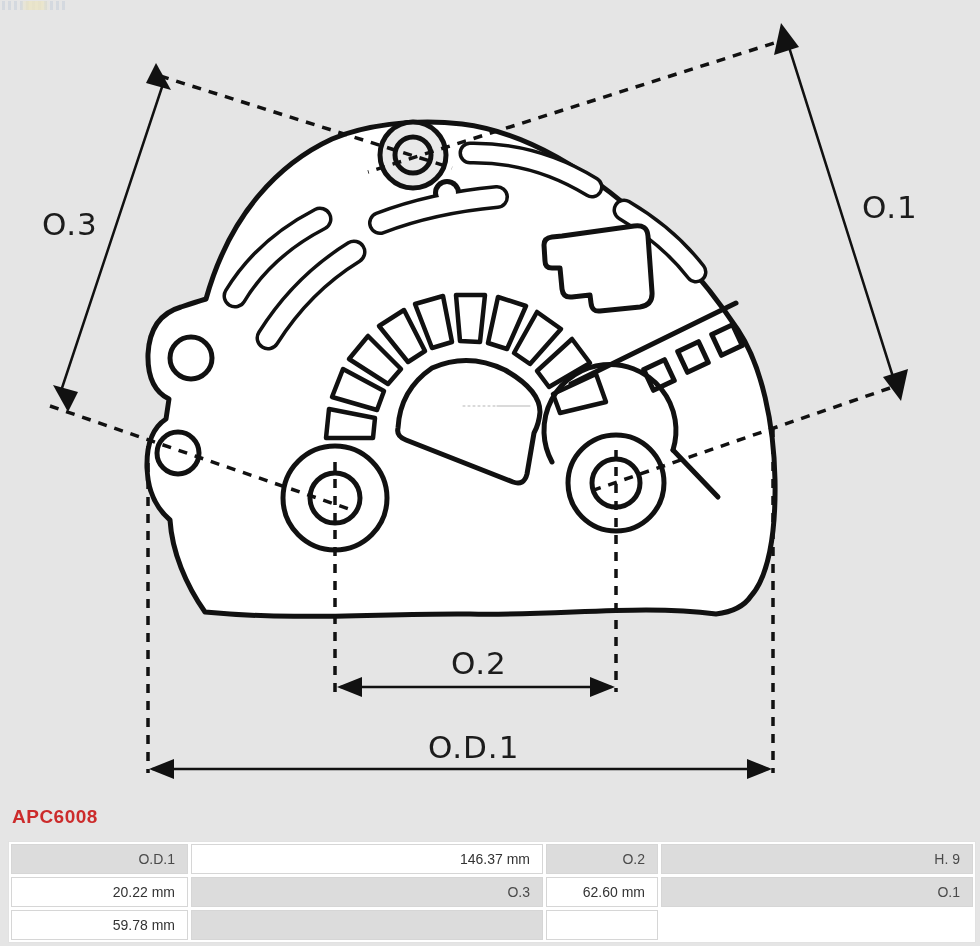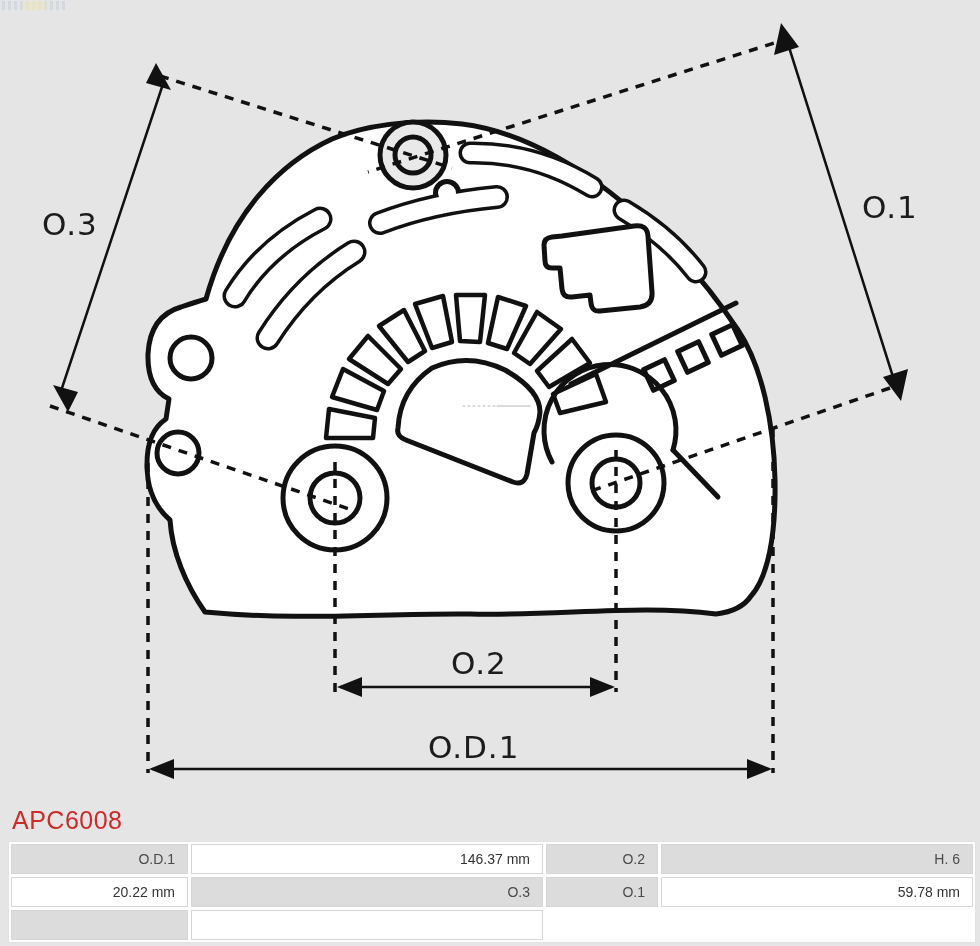--- a/index.html
+++ b/index.html
@@ -4,21 +4,21 @@
 <style>
   html,body{margin:0;padding:0;background:#ffffff;}
   body{font-family:"Liberation Sans", sans-serif;}
   .page{position:relative;width:980px;height:946px;background:#e5e5e5;overflow:hidden;}
   .logo-fragment{position:absolute;left:2px;top:1px;width:64px;height:9px;opacity:.55;
     background:
       linear-gradient(90deg, rgba(190,200,215,.0) 0 18px, rgba(240,228,170,.8) 26px 40px, rgba(190,200,215,.0) 48px 64px),
       repeating-linear-gradient(90deg, rgba(140,165,200,.35) 0 3px, rgba(255,255,255,0) 3px 6px);}
   .drawing{position:absolute;left:0;top:0;width:980px;height:800px;}
   .dimtext{font-family:"DejaVu Sans", sans-serif;font-size:31px;fill:#1c1c1c;letter-spacing:1px;}
-  .part-title{position:absolute;left:12px;top:806px;font-size:25px;font-weight:400;color:#cc2b2b;letter-spacing:.5px;}
+  .part-title{position:absolute;left:12px;top:806px;font-size:19px;font-weight:700;color:#cc2b2b;letter-spacing:.5px;}
   .spec-table{position:absolute;left:8px;top:841px;width:962px;border:1px solid #e2e2e2;background:#fff;padding:2px;
     display:grid;grid-template-columns:177px 352px 112px 1fr;grid-auto-rows:30px;gap:3px;}
   .cell{border:1px solid #d6d6d6;font-size:14px;line-height:28px;text-align:right;padding:0 12px 0 4px;box-sizing:border-box;
     white-space:nowrap;overflow:hidden;}
   .cell.label{background:#dcdcdc;color:#4a4a4a;}
   .cell.value{background:#ffffff;color:#333333;}
 </style>
 </head>
 <body>
 
@@ -160,23 +160,24 @@
     <text class="dimtext" x="428" y="758">O.D.1</text>
   </svg>
 
   <div class="part-title">APC6008</div>
 
   <div class="spec-table">
     <div class="cell label">O.D.1</div>
     <div class="cell value">146.37 mm</div>
     <div class="cell label">O.2</div>
 
-    <div class="cell label">H. 6</div>
+    <div class="cell label">H. 9</div>
     <div class="cell value">20.22 mm</div>
     <div class="cell label">O.3</div>
+    <div class="cell value">62.60 mm</div>
 
     <div class="cell label">O.1</div>
     <div class="cell value">59.78 mm</div>
     <div class="cell label"></div>
     <div class="cell value"></div>
   </div>
 
 </div>
 
 </body></html>

